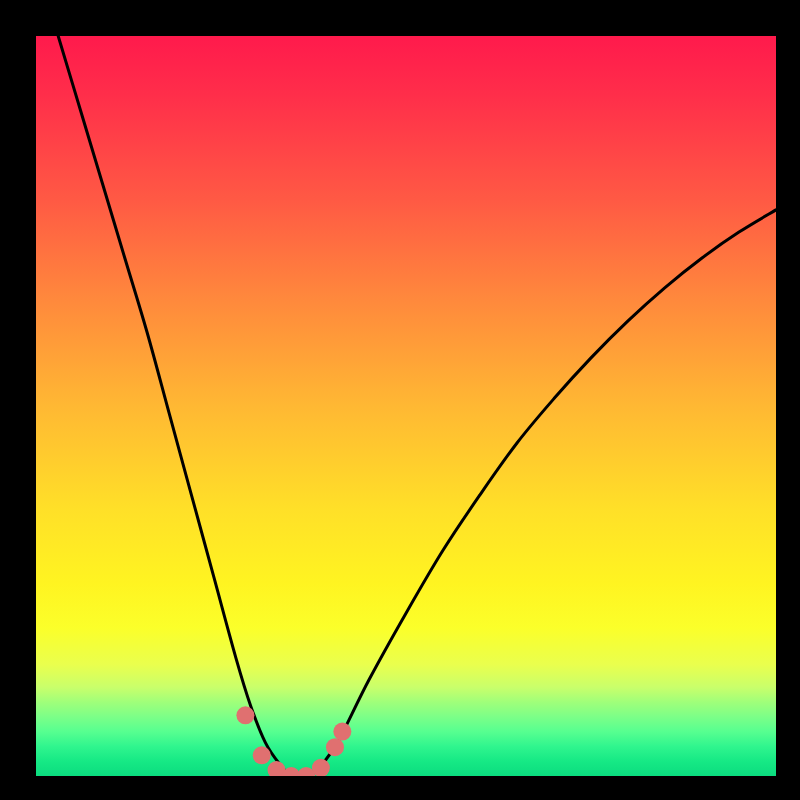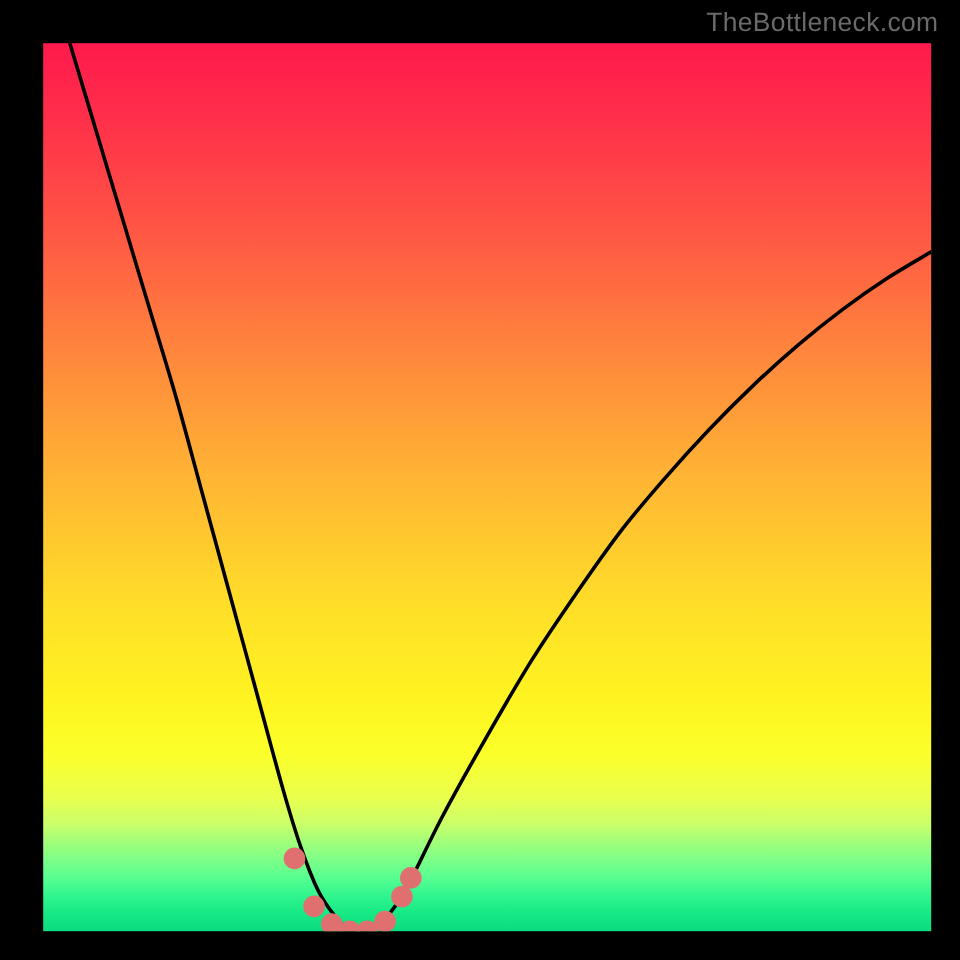--- a/index.html
+++ b/index.html
@@ -74,14 +74,13 @@
             <circle cx="240.50" cy="734.08" r="9" fill="#e07070"></circle>
             <circle cx="255.30" cy="740.00" r="9" fill="#e07070"></circle>
             <circle cx="270.10" cy="740.00" r="9" fill="#e07070"></circle>
             <circle cx="284.90" cy="731.86" r="9" fill="#e07070"></circle>
             <circle cx="298.96" cy="711.14" r="9" fill="#e07070"></circle>
             <circle cx="306.36" cy="695.60" r="9" fill="#e07070"></circle>
           </g>
       </g>
     </svg>
   </div>
-  <div class="watermark">TheBottleneck.com</div>
 </div>
 
 </body></html>

